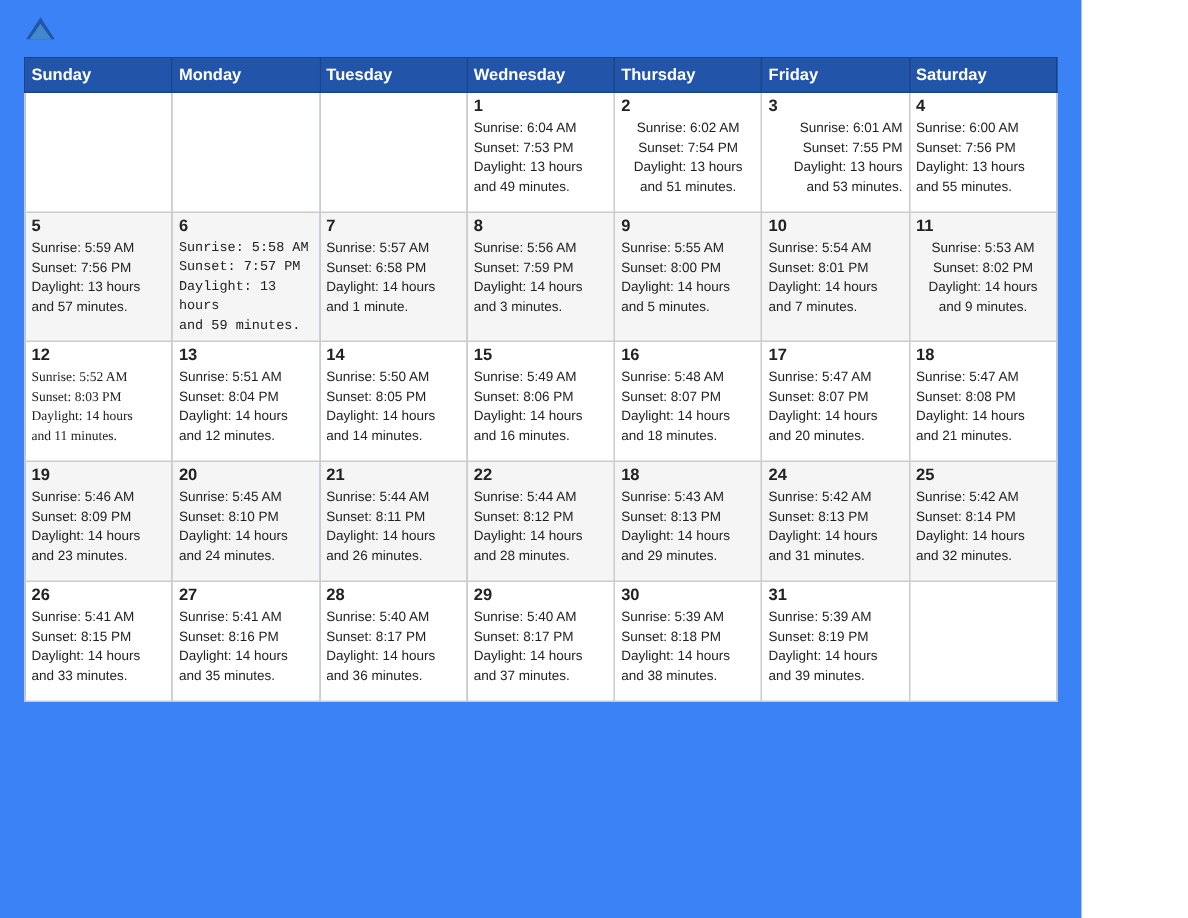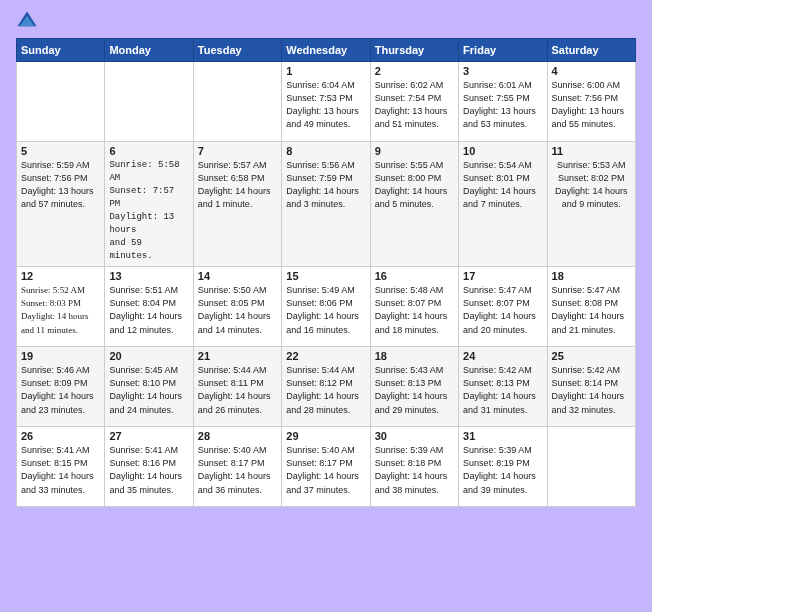--- a/index.html
+++ b/index.html
@@ -4,24 +4,24 @@
   <style>
     * { margin: 0; padding: 0; box-sizing: border-box; }
     body {
       font-family: Arial, sans-serif;
       background: #fff;
       width: 792px;
       height: 612px;
       overflow: hidden;
     }
     .page {
-      width: 652px;
+      width: 721px;
       height: 612px;
       padding: 10px 16px 10px 16px;
-      background: #c4b5fd;
+      background: #3b82f6;
     }
     .header {
       display: flex;
       justify-content: space-between;
       align-items: flex-start;
       margin-bottom: 6px;
     }
     .logo {
       display: flex;
       align-items: center;
@@ -136,28 +136,28 @@
           <td></td>
           <td>
             <span class="day-num">1</span>
             <div class="day-info" style="white-space: pre-line;">Sunrise: 6:04 AM
 Sunset: 7:53 PM
 Daylight: 13 hours
 and 49 minutes.</div>
           </td>
           <td>
             <span class="day-num">2</span>
-            <div class="day-info" style="white-space: pre-line;">Sunrise: 6:02 AM
+            <div class="day-info" style="white-space: pre-line; text-align: center;">Sunrise: 6:02 AM
 Sunset: 7:54 PM
 Daylight: 13 hours
 and 51 minutes.</div>
           </td>
           <td>
             <span class="day-num">3</span>
-            <div class="day-info" style="white-space: pre-line;">Sunrise: 6:01 AM
+            <div class="day-info" style="white-space: pre-line; text-align: right;">Sunrise: 6:01 AM
 Sunset: 7:55 PM
 Daylight: 13 hours
 and 53 minutes.</div>
           </td>
           <td>
             <span class="day-num">4</span>
             <div class="day-info" style="white-space: pre-line;">Sunrise: 6:00 AM
 Sunset: 7:56 PM
 Daylight: 13 hours
 and 55 minutes.</div>

